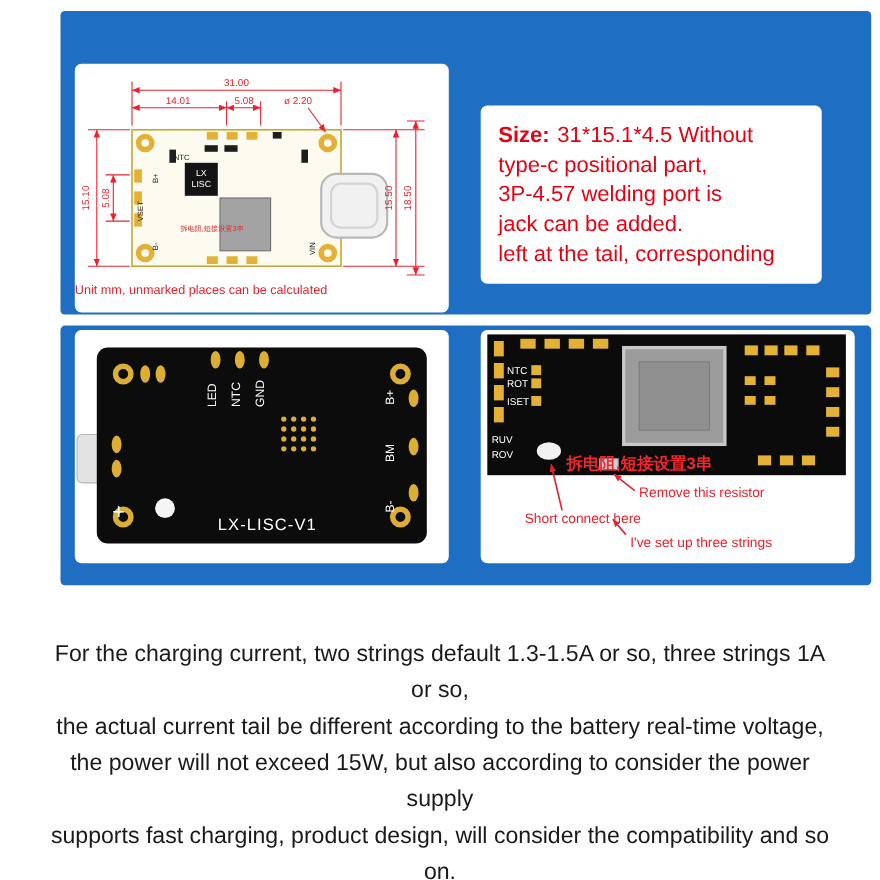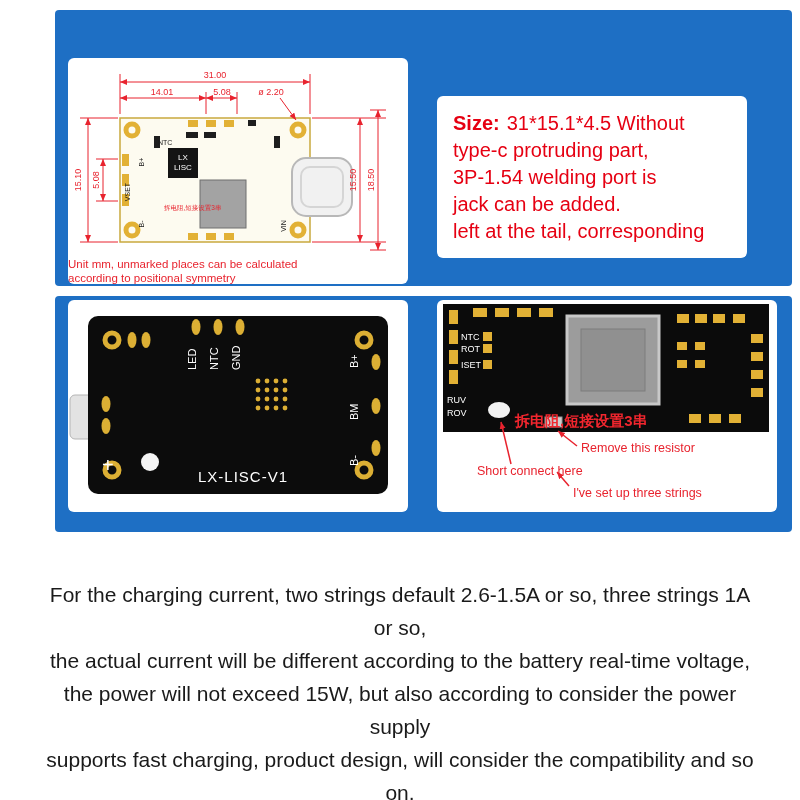--- a/index.html
+++ b/index.html
@@ -101,29 +101,28 @@
       <text x="154" y="36.5">5.08</text>
       <text x="203" y="36.5">ø 2.20</text>
       <text transform="rotate(-90 13 122)" x="13" y="122">15.10</text>
       <text transform="rotate(-90 31 122)" x="31" y="122">5.08</text>
       <text transform="rotate(-90 288 122)" x="288" y="122">15.50</text>
       <text transform="rotate(-90 306 122)" x="306" y="122">18.50</text>
     </g>
   </svg>
   <div class="note">
     <div>Unit mm, unmarked places can be calculated</div>
-    <div>according to positional symmetry</div>
   </div>
 </div>
 
 <div class="panel" style="left:437px;top:96px;width:310px;height:162px">
   <div class="size-text">
     <div><b>Size:</b><span>31*15.1*4.5 Without</span></div>
-    <div>type-c protruding part,</div>
-    <div>3P-1.54 welding port is</div>
+    <div>type-c positional part,</div>
+    <div>3P-4.57 welding port is</div>
     <div>jack can be added.</div>
     <div>left at the tail, corresponding</div>
   </div>
 </div>
 
 <div class="panel" style="left:68px;top:300px;width:340px;height:212px">
   <svg width="340" height="212" viewBox="0 0 340 212">
     <rect x="2" y="95" width="28" height="44" rx="5" fill="#e3e3e3" stroke="#b5b5b5"></rect>
     <rect x="20" y="16" width="300" height="178" rx="10" fill="#0c0c0c"></rect>
     <g fill="none" stroke="#dcaf34" stroke-width="5">
@@ -234,18 +233,18 @@
     </g>
     <g fill="#e8232e" font-size="12.5">
       <text x="144" y="152">Remove this resistor</text>
       <text x="40" y="175">Short connect here</text>
       <text x="136" y="197">I've set up three strings</text>
     </g>
   </svg>
 </div>
 
 <div class="desc">
-  <div>For the charging current, two strings default 2.6-1.5A or so, three strings 1A or so,</div>
-  <div>the actual current will be different according to the battery real-time voltage,</div>
+  <div>For the charging current, two strings default 1.3-1.5A or so, three strings 1A or so,</div>
+  <div>the actual current tail be different according to the battery real-time voltage,</div>
   <div>the power will not exceed 15W, but also according to consider the power supply</div>
   <div>supports fast charging, product design, will consider the compatibility and so on.</div>
 
 </div>
 
 </body></html>

